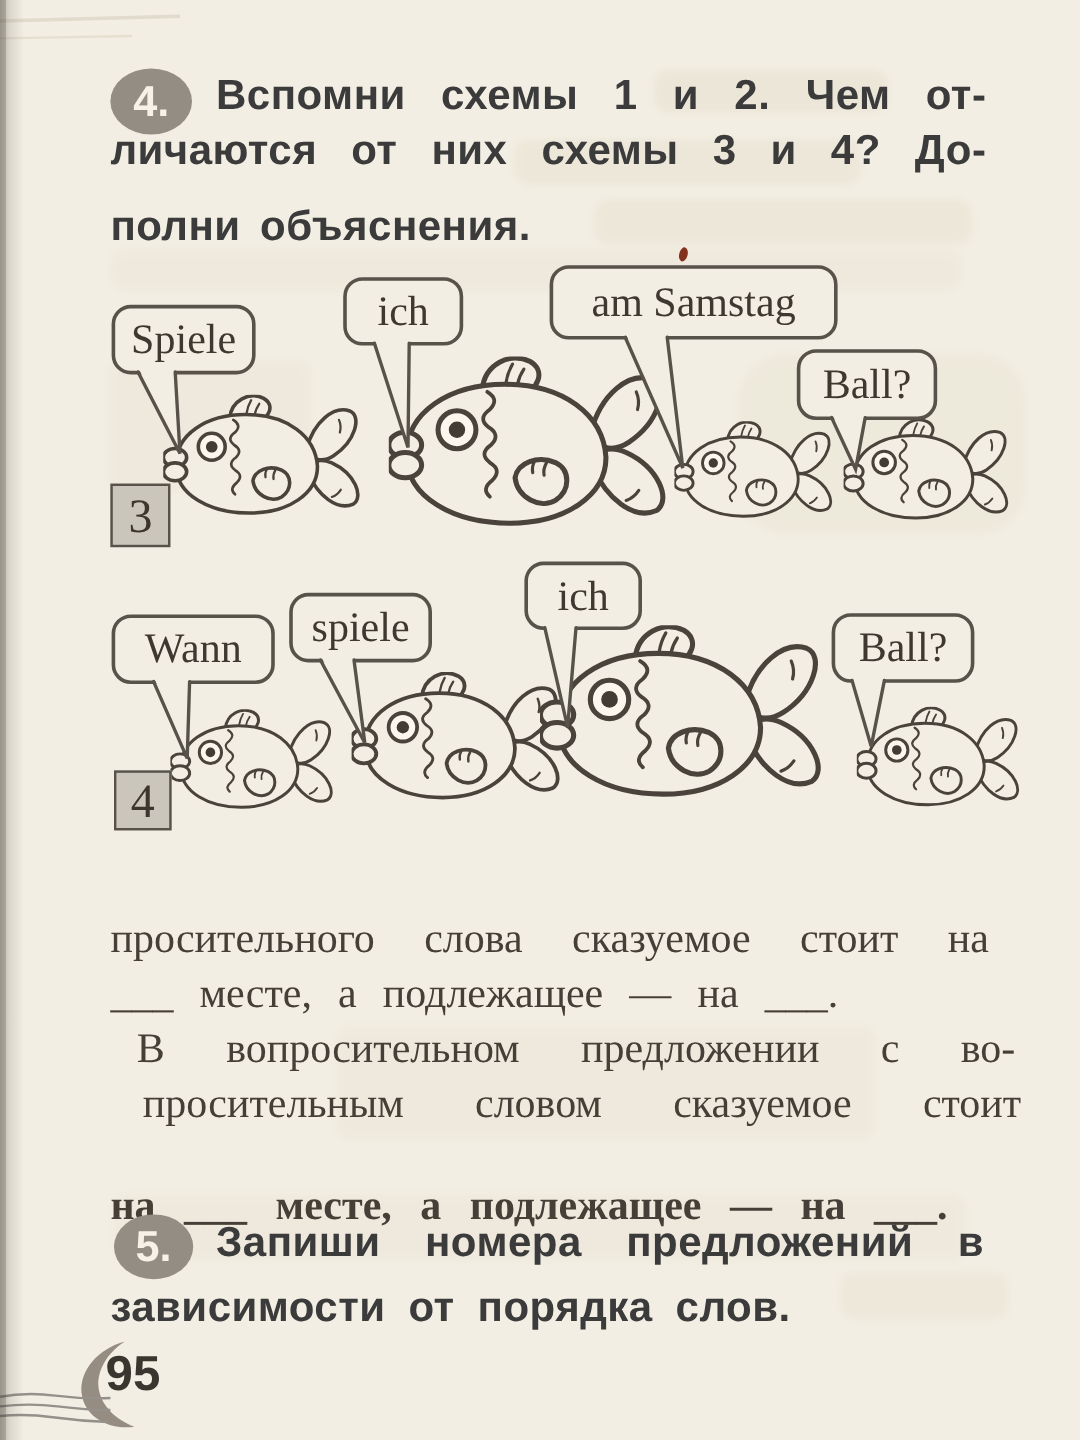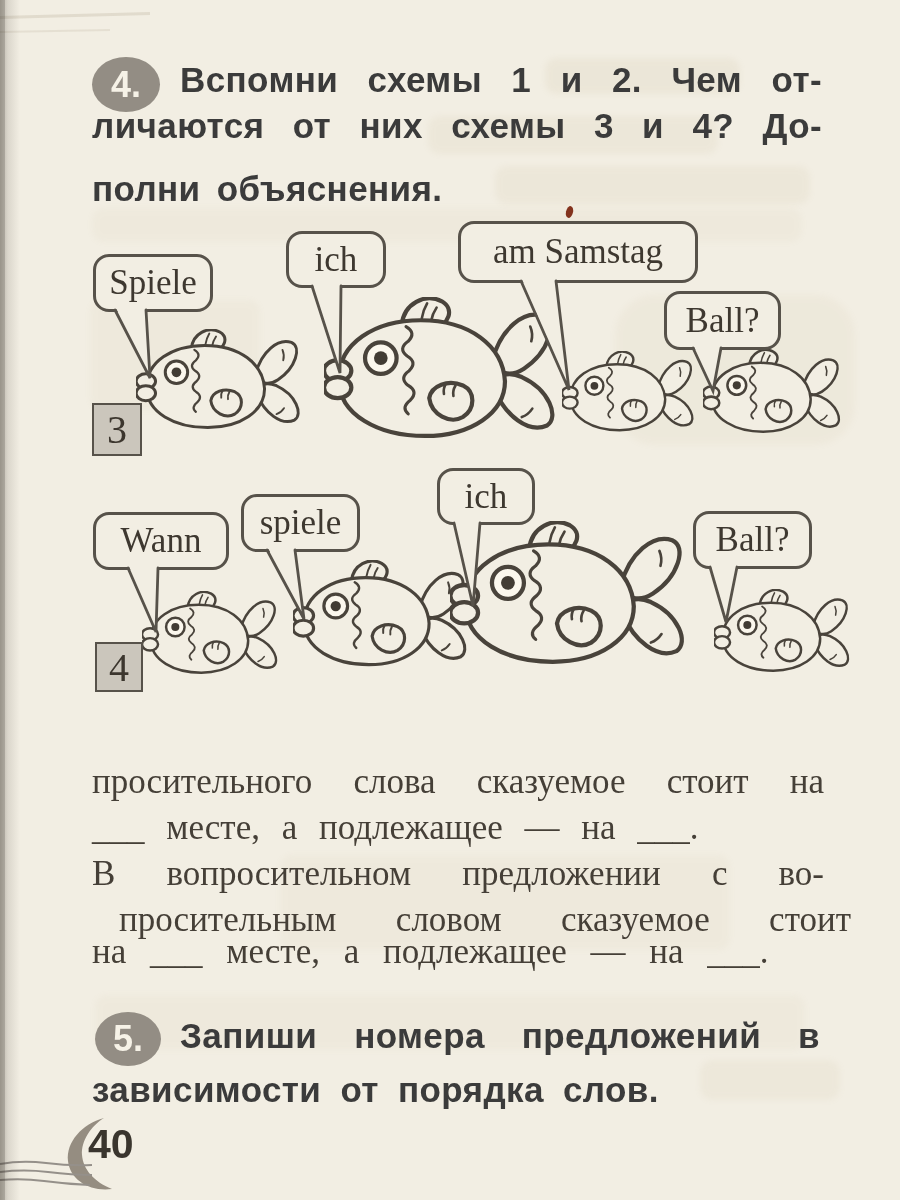--- a/index.html
+++ b/index.html
@@ -161,35 +161,35 @@
       <path d="M693 348 L713 391 L721 348"></path>
       <path d="M128 568 L156 632 L158 568"></path>
       <path d="M267 550 L304 619 L295 550"></path>
       <path d="M454 523 L473 606 L480 523"></path>
       <path d="M710 567 L726 622 L737 567"></path>
     </g>
   </svg>
 
   <div class="p-line p-just" style="top:762px;">просительного слова сказуемое стоит на</div>
   <div class="p-line" style="top:808px;word-spacing:13px;font-family:Liberation Serif, serif;">___ месте, а подлежащее — на ___.</div>
-  <div class="p-line p-just" style="top:854px;">В вопросительном предложении с во-</div>
+  <div class="p-line p-just" style="top:854px;margin-left:22px;">В вопросительном предложении с во-</div>
   <div class="p-line p-just" style="top:900px;margin-left:27px;">просительным словом сказуемое стоит</div>
-  <div class="p-line" style="top:932px;word-spacing:15px;">на ___ месте, а подлежащее — на ___.</div>
+  <div class="p-line" style="top:985px;word-spacing:15px;font-weight:bold;">на ___ месте, а подлежащее — на ___.</div>
 
   <div class="badge" style="left:95px;top:1012px;width:66px;height:54px;">
     <span>5.</span>
   </div>
   <div class="h-line h-just" style="left:180px;top:1016px;width:640px;">Запиши номера предложений в</div>
   <div class="h-line" style="left:92px;top:1070px;word-spacing:9px;">зависимости от порядка слов.</div>
 
   <svg class="footer-art" width="220" height="90">
     <g transform="translate(58,6)">
       <path d="M46 2 C24 8 8 26 10 45 C12 64 32 76 54 73 C36 66 25 53 24 39 C23 25 33 10 46 2 Z" fill="#8b8276" opacity=".9"></path>
     </g>
     <g fill="none" stroke="#95908a" stroke-width="2">
       <path d="M0 54 q22 -4 46 -1 t46 2"></path>
       <path d="M0 62 q24 -3 48 0 t44 3"></path>
       <path d="M0 70 q22 -2 44 1 t46 4"></path>
     </g>
   </svg>
-  <div class="pagenum">40</div>
+  <div class="pagenum">95</div>
 
 </div>
 
 </body></html>

